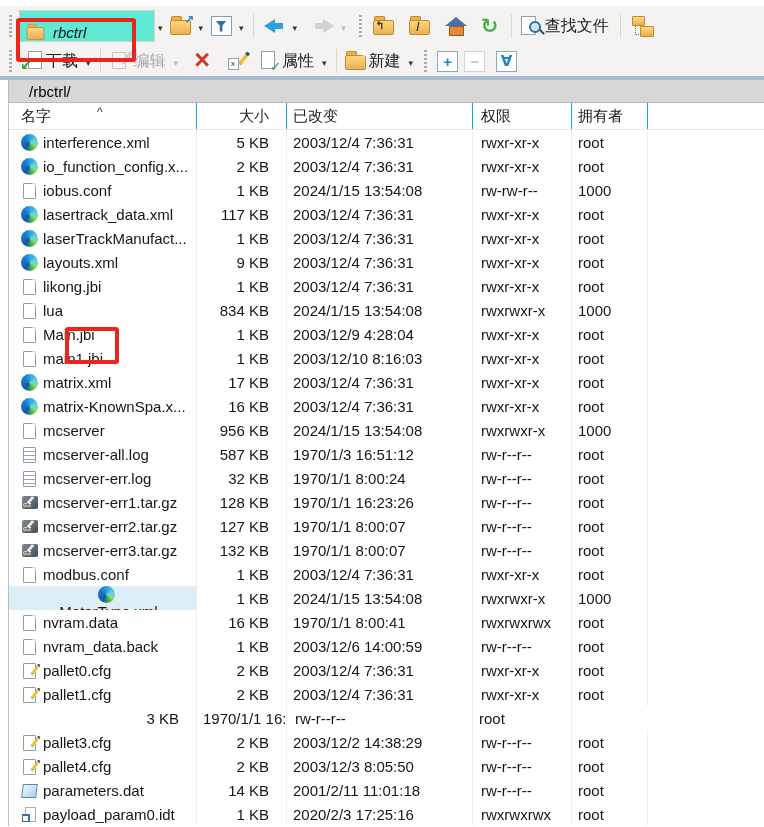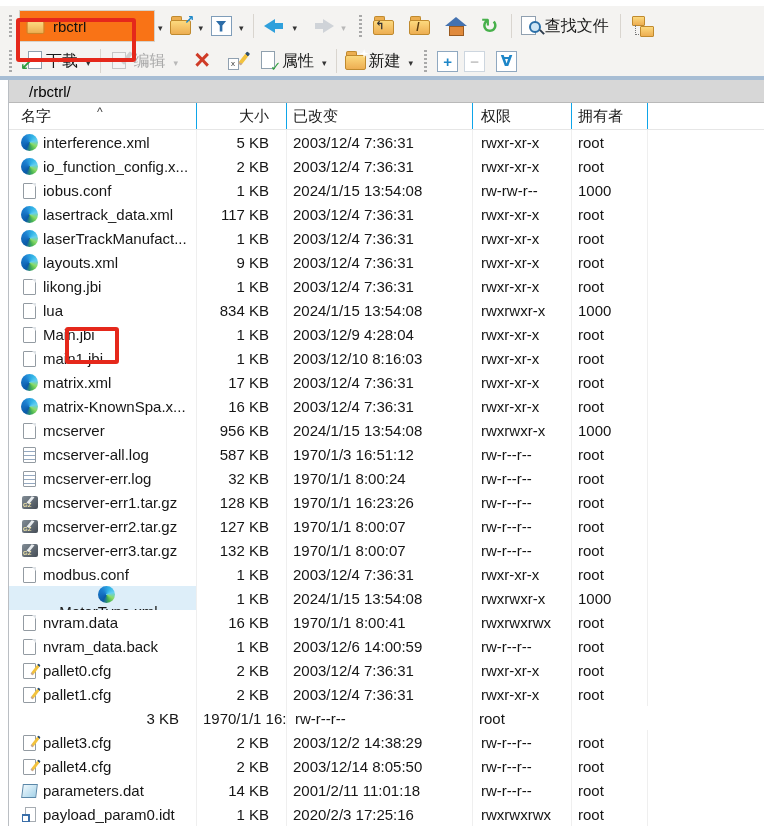--- a/index.html
+++ b/index.html
@@ -16,22 +16,22 @@
   .sep{width:1px;height:24px;background:#d9d5cf;margin:0 6px;flex:none;}
   .tbbtn{display:flex;align-items:center;justify-content:center;height:26px;min-width:26px;
     padding:0 2px;flex:none;position:relative;}
   .tblabel{font-size:16px;color:#1a1a1a;margin:0 3px;white-space:nowrap;}
   .tblabel.dis{color:#a9a9a9;}
   .caret{flex:none;margin:0 3px;}
   .caret::before{content:"▾";font-size:9px;color:#333;}
   .caret.dis::before{color:#b8b8b8;}
 
   
-  .combo{display:flex;align-items:center;background:#f97316;border:1px solid #d6d2ca;height:30px;
-    width:124px;padding:0 5px;flex:none;}
+  .combo{display:flex;align-items:flex-end;background:#5eead4;border:1px solid #d6d2ca;height:30px;
+    width:124px;padding:0 5px;flex:none;font-style:italic;}
   .combo .ctext{font-size:15px;color:#111;margin-left:7px;flex:1;}
 
   
   .tbf{width:21px;height:15px;position:relative;flex:none;margin-top:3px;}
   .tbf .tab{position:absolute;top:-4px;left:1px;width:9px;height:5px;background:#ecae50;
     border:1px solid #c08a2e;border-bottom:none;border-radius:2px 2px 0 0;}
   .tbf .body{position:absolute;inset:0;background:linear-gradient(#fcd97e,#edae52);
     border:1px solid #c08a2e;border-radius:2px;}
   .tbf .ovl{position:absolute;z-index:2;font-weight:bold;}
   .ovl.up{left:2px;top:-1px;font-size:11px;color:#333;}
@@ -606,21 +606,21 @@
           <div class="cell c-owner">root</div>
           <div class="cell c-fill"></div>
         </div>
 
         <div class="row">
           <div class="cell c-name">
             <span class="ficon ic-cfg"></span>
             <span>pallet4.cfg</span>
           </div>
           <div class="cell c-size">2 KB</div>
-          <div class="cell c-date">2003/12/14 8:05:50</div>
+          <div class="cell c-date">2003/12/3 8:05:50</div>
           <div class="cell c-perm">rw-r--r--</div>
           <div class="cell c-owner">root</div>
           <div class="cell c-fill"></div>
         </div>
 
         <div class="row">
           <div class="cell c-name">
             <span class="ficon ic-dat"></span>
             <span>parameters.dat</span>
           </div>

